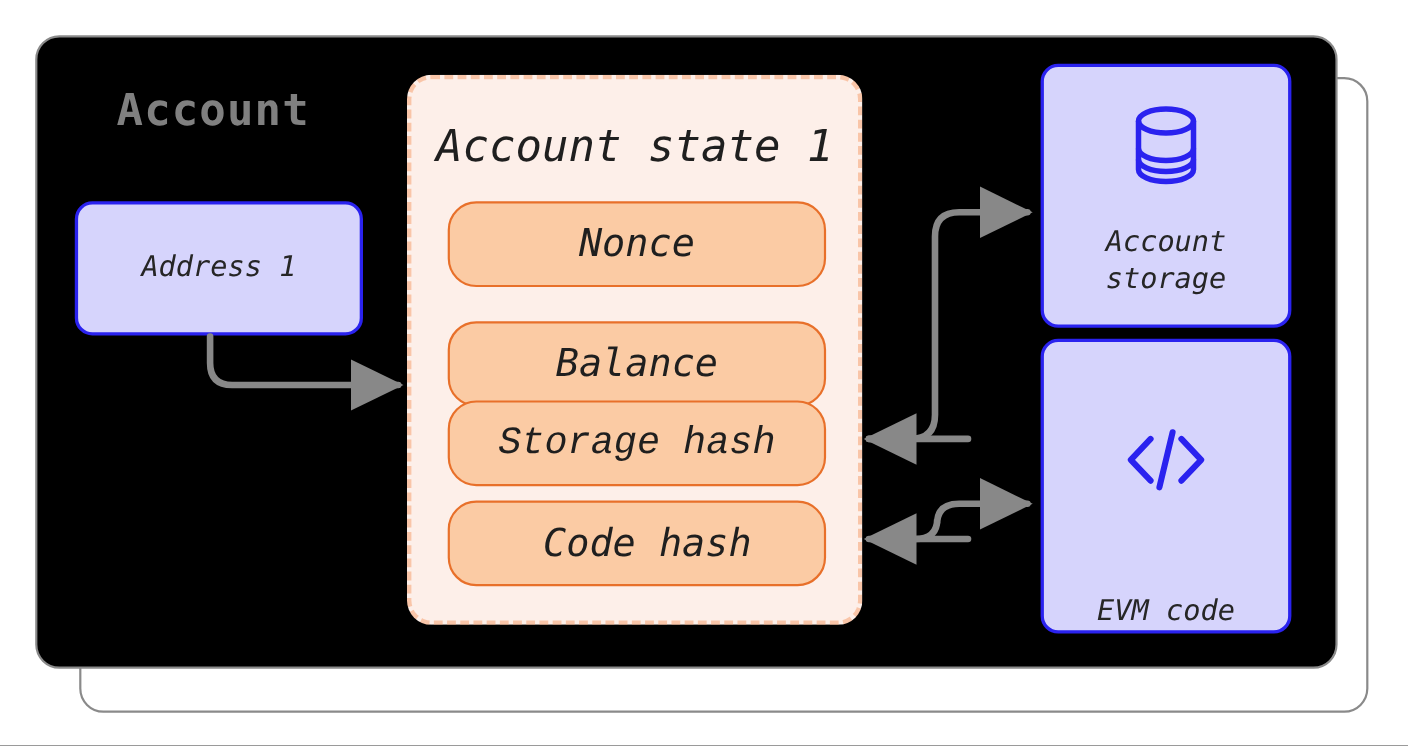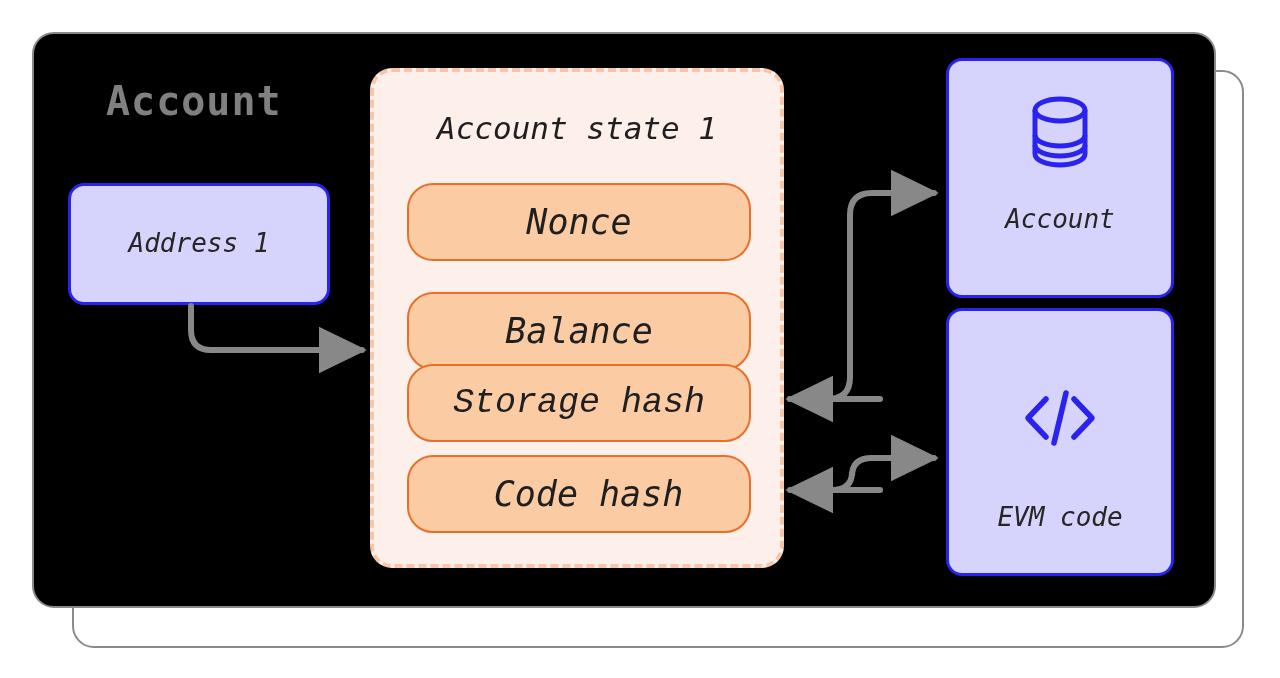--- a/index.html
+++ b/index.html
@@ -82,21 +82,21 @@
     width: 228px;
     height: 240px;
     justify-content: flex-start;
     padding-top: 34px;
   }
   #evm-code {
     left: 946px;
     top: 308px;
     width: 228px;
     height: 268px;
-    justify-content: flex-start;
+    justify-content: space-between;
     padding-top: 76px;
   }
 
   .box-icon {
     display: block;
     margin-bottom: 26px;
   }
   #evm-code .box-icon { margin-bottom: 44px; }
 
   .box-label { display: block; }
@@ -112,21 +112,21 @@
     background: #fdefe9;
     border: 4px dashed #f9c5a8;
     border-radius: 22px;
   }
   #account-state-title {
     position: absolute;
     left: 0;
     right: 0;
     top: 38px;
     text-align: center;
-    font-size: 31px;
+    font-size: 40px;
     font-style: italic;
     color: #1f1f1f;
   }
 
   .state-field {
     position: absolute;
     left: 33px;
     width: 344px;
     height: 78px;
     box-sizing: border-box;
@@ -189,20 +189,21 @@
   <div class="node purple-box" id="account-storage">
     <span class="box-icon">
       <svg width="62" height="74" viewBox="0 0 62 74" fill="none">
         <ellipse cx="31" cy="15" rx="25" ry="11" stroke="#2a22ef" stroke-width="5" fill="none"></ellipse>
         <path d="M6 15 V 59 A 25 11 0 0 0 56 59 V 15" stroke="#2a22ef" stroke-width="5" fill="none"></path>
         <path d="M6 40 A 25 11 0 0 0 56 40" stroke="#2a22ef" stroke-width="5" fill="none"></path>
         <path d="M6 50 A 25 11 0 0 0 56 50" stroke="#2a22ef" stroke-width="5" fill="none"></path>
       </svg>
     </span>
     <span class="box-label">Account</span>
+    <span class="box-label">storage</span>
   </div>
 
   <div class="node purple-box" id="evm-code">
     <span class="box-icon">
       <svg width="80" height="62" viewBox="0 0 80 62" fill="none">
         <path d="M26 12 L 8 31 L 26 50" stroke="#2a22ef" stroke-width="5.5" stroke-linecap="round" stroke-linejoin="round" fill="none"></path>
         <path d="M54 12 L 72 31 L 54 50" stroke="#2a22ef" stroke-width="5.5" stroke-linecap="round" stroke-linejoin="round" fill="none"></path>
         <path d="M46 6 L 34 56" stroke="#2a22ef" stroke-width="5.5" stroke-linecap="round" fill="none"></path>
       </svg>
     </span>

